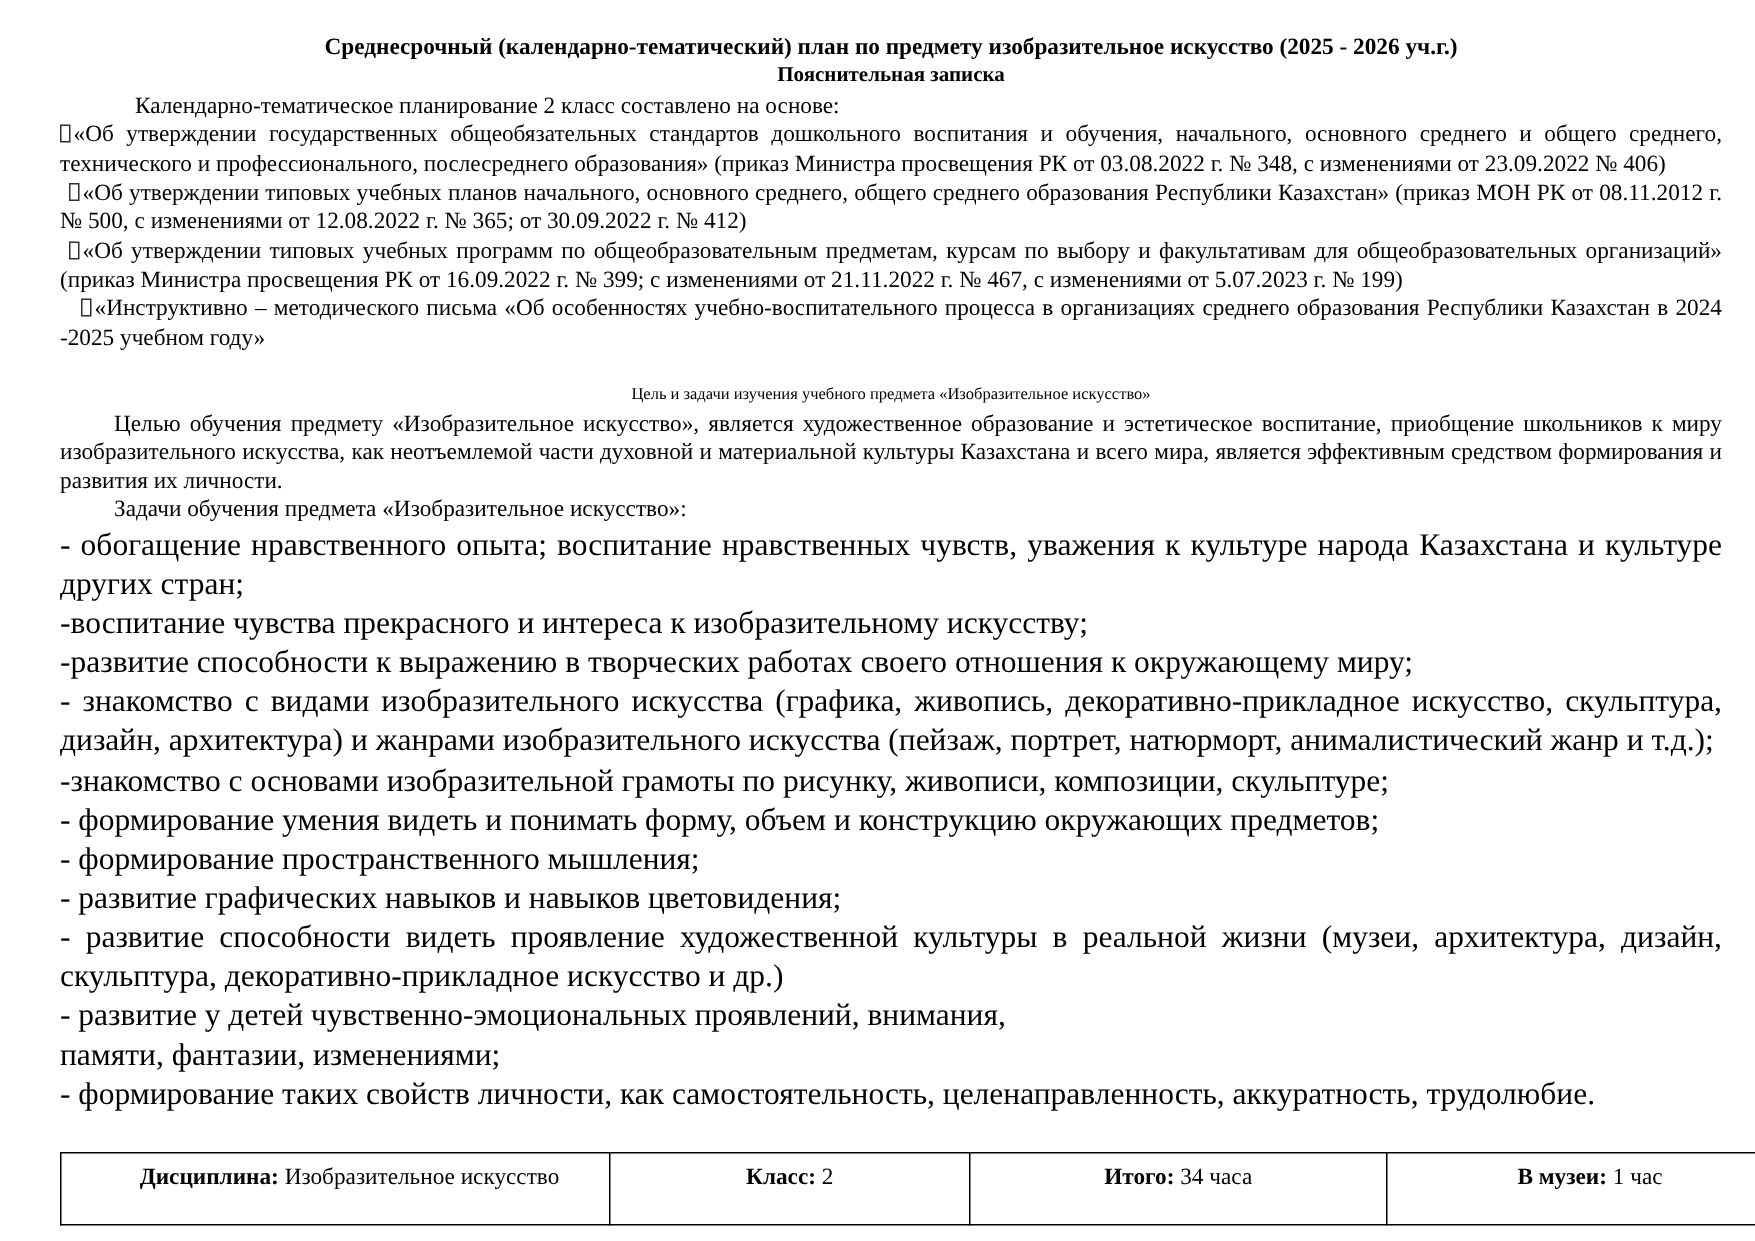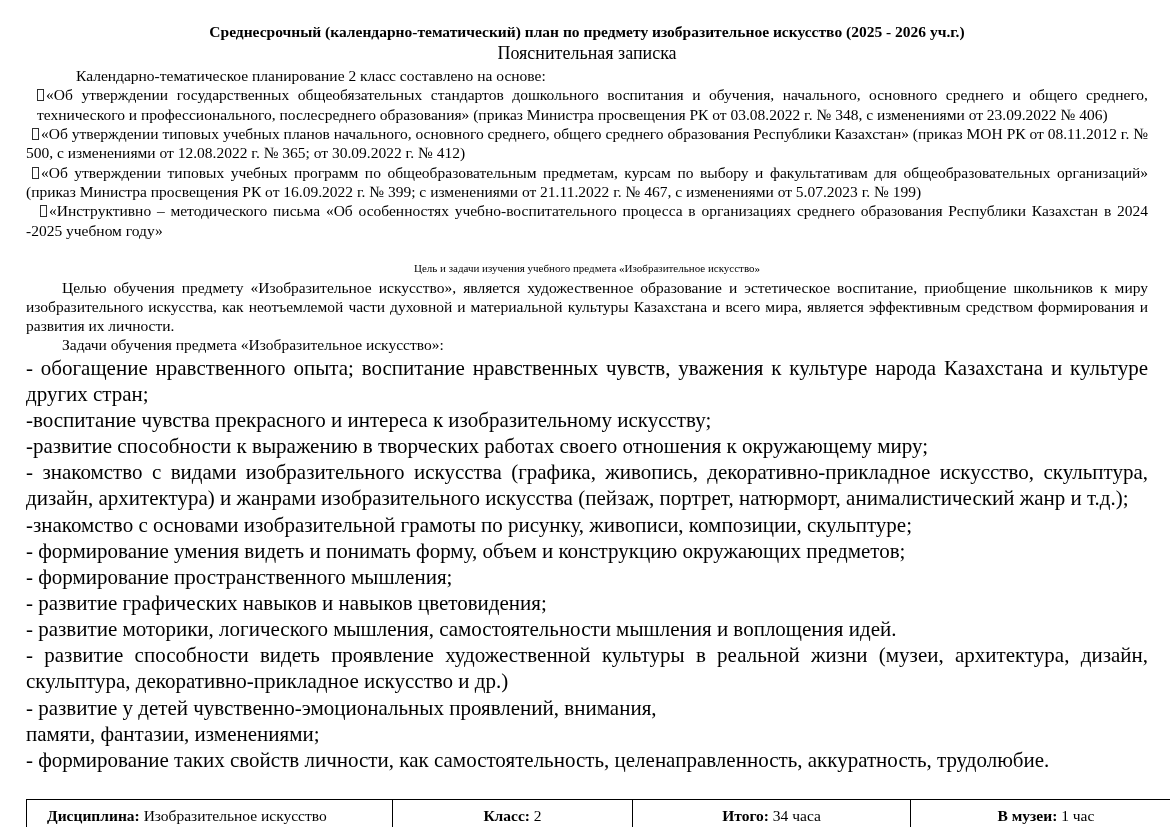--- a/index.html
+++ b/index.html
@@ -15,34 +15,34 @@
     color: #000000;
     font-size: 15.5px;
     line-height: 1.245;
     overflow: hidden;
   }
   .page {
     position: relative;
     width: 1170px;
     height: 827px;
     box-sizing: border-box;
-    padding: 22px 22px 0 26px;
+    padding: 22px 22px 0 40px;
   }
 
   .title-block {
     text-align: center;
   }
   .doc-title {
     font-weight: bold;
     font-size: 15.5px;
     line-height: 1.26;
   }
   .doc-subtitle {
-    font-weight: normal;
-    font-size: 18px;
+    font-weight: bold;
+    font-size: 14px;
     line-height: 1.26;
   }
 
   .basis-heading {
     font-weight: normal;
     font-size: 15.5px;
     text-indent: 50px;
     margin-top: 2px;
   }
   .basis-item {
@@ -51,21 +51,21 @@
   }
   .tofu {
     display: inline-block;
     width: 7px;
     height: 12px;
     border: 1px solid #2e2e2e;
     box-sizing: border-box;
     vertical-align: -1px;
     margin-right: 2px;
   }
-  .b1 { text-indent: 0px; margin-left: 11px; }
+  .b1 { text-indent: 0px; }
   .b2 { text-indent: 6px; }
   .b3 { text-indent: 6px; }
   .b4 { text-indent: 14px; }
 
   .goal-heading {
     text-align: center;
     font-weight: normal;
     font-size: 11px;
     margin-top: 22px;
     margin-bottom: 2px;
@@ -98,21 +98,21 @@
   }
   table.meta td {
     border: 1.5px solid #000000;
     height: 40px;
     vertical-align: top;
     padding-top: 6px;
     font-size: 15.5px;
     text-align: center;
   }
   table.meta td.first {
-    text-align: left;
+    text-align: center;
     padding-left: 20px;
     margin-left: 26px;
   }
   table.meta td b { font-weight: bold; }
   .col1 { width: 344px; }
   .col2 { width: 237px; }
   .col3 { width: 275px; }
   .col4 { width: 268px; }
 </style>
 </head>
@@ -139,21 +139,20 @@
   <div class="tasks-lead">Задачи обучения предмета «Изобразительное искусство»:</div>
 
   <div class="task-line">- обогащение нравственного опыта; воспитание нравственных чувств, уважения к культуре народа Казахстана и культуре других стран;</div>
   <div class="task-line">-воспитание чувства прекрасного и интереса к изобразительному искусству;</div>
   <div class="task-line">-развитие способности к выражению в творческих работах своего отношения к окружающему миру;</div>
   <div class="task-line wrap">- знакомство с видами изобразительного искусства (графика, живопись, декоративно-прикладное искусство, скульптура, дизайн, архитектура) и жанрами изобразительного искусства (пейзаж, портрет, натюрморт, анималистический жанр и т.д.);</div>
   <div class="task-line">-знакомство с основами изобразительной грамоты по рисунку, живописи, композиции, скульптуре;</div>
   <div class="task-line">- формирование умения видеть и понимать форму, объем и конструкцию окружающих предметов;</div>
   <div class="task-line">- формирование пространственного мышления;</div>
   <div class="task-line">- развитие графических навыков и навыков цветовидения;</div>
-  <div class="task-line">- развитие моторики, логического мышления, самостоятельности мышления и воплощения идей.</div>
   <div class="task-line wrap">- развитие способности видеть проявление художественной культуры в реальной жизни (музеи, архитектура, дизайн, скульптура, декоративно-прикладное искусство и др.)</div>
   <div class="task-line">- развитие у детей чувственно-эмоциональных проявлений, внимания,</div>
   <div class="task-line">памяти, фантазии, изменениями;</div>
   <div class="task-line">- формирование таких свойств личности, как самостоятельность, целенаправленность, аккуратность, трудолюбие.</div>
 
   <div class="spacer-before-table"></div>
 
   <table class="meta">
     <tbody>
         <tr>

